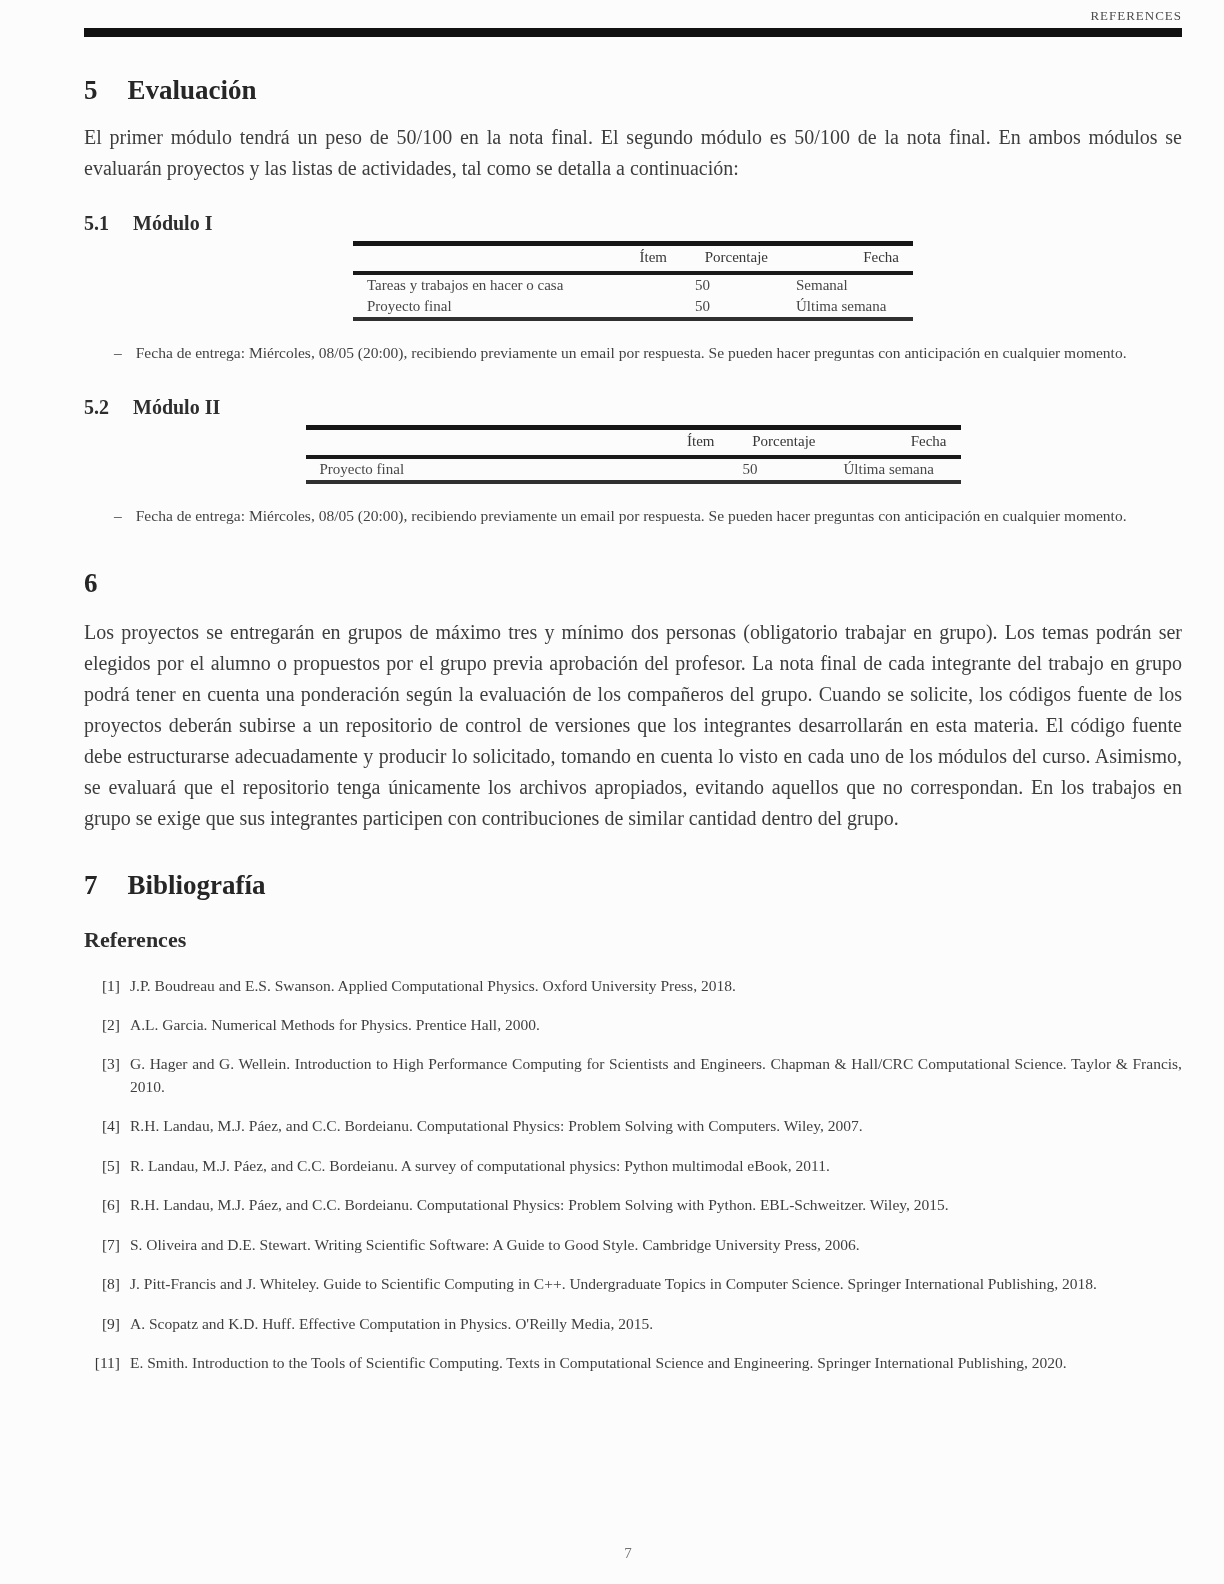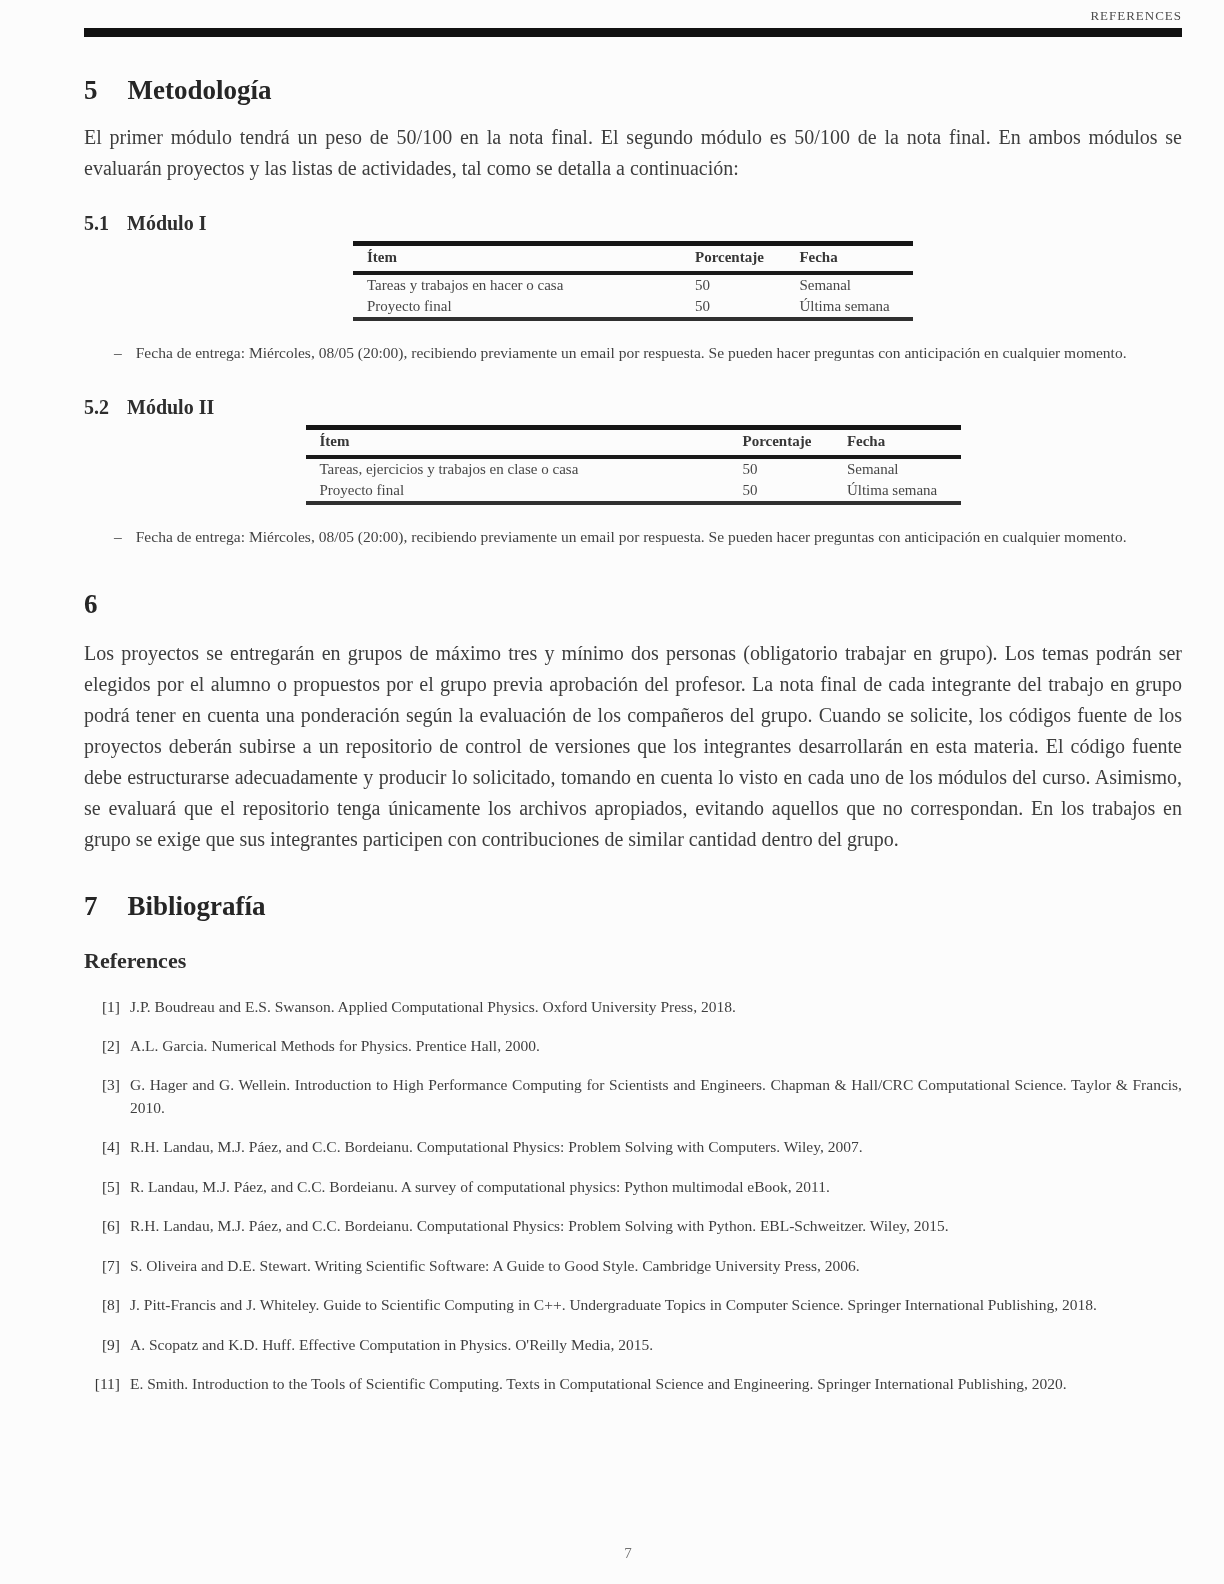--- a/index.html
+++ b/index.html
@@ -25,35 +25,35 @@
   .head-rule{
     height:9px;background:#0d0d0d;margin-top:4px;
   }
   
   .h1{
     display:flex;gap:30px;
     font-size:27px;font-weight:bold;color:#222;
   }
   .h1.first{margin-top:38px;}
   .h2{
-    display:flex;gap:18px;
+    display:flex;gap:24px;
     font-size:20px;font-weight:bold;color:#2a2a2a;
   }
   .para{
     font-size:20px;line-height:1.55;
     text-align:justify;color:#3a3a3a;
   }
   
   .tblwrap{display:flex;justify-content:center;}
   table.booktabs{
     border-collapse:collapse;
     font-size:15px;color:#333;
   }
   table.booktabs th{
-    font-weight:bold;text-align:left;
+    font-weight:normal;text-align:right;
     padding:3px 14px 5px 14px;
   }
   table.booktabs td{padding:2px 14px;color:#444;}
   .rule-top{border-top:5px solid #111;}
   .rule-mid th{border-bottom:4px solid #161616;}
   .tbl-bottom{height:4px;background:#2c2c2c;}
   .col-num{text-align:left;}
   
   .bullet{
     display:flex;gap:14px;
@@ -81,21 +81,21 @@
 <body>
 
 <div class="page scan">
   <div class="content">
 
     <div class="running-head">REFERENCES</div>
     <div class="head-rule"></div>
 
     <div class="h1 first">
       <span>5</span>
-      <span>Metodología</span>
+      <span>Evaluación</span>
     </div>
     <div class="para" style="margin-top:16px;">El primer módulo tendrá un peso de 50/100 en la nota final. El segundo módulo es 50/100 de la nota final. En ambos módulos se evaluarán proyectos y las listas de actividades, tal como se detalla a continuación:</div>
 
     <div class="h2" style="margin-top:28px;">
       <span>5.1</span>
       <span>Módulo I</span>
     </div>
 
     <div class="tblwrap" style="margin-top:6px;">
       <div>
@@ -139,25 +139,20 @@
         <table class="booktabs" style="width:655px;">
           <thead>
             <tr class="rule-top rule-mid">
               <th style="width:395px;">Ítem</th>
               <th class="col-num">Porcentaje</th>
               <th>Fecha</th>
             </tr>
           </thead>
           <tbody>
             <tr>
-              <td>Tareas, ejercicios y trabajos en clase o casa</td>
-              <td class="col-num">50</td>
-              <td>Semanal</td>
-            </tr>
-            <tr>
               <td>Proyecto final</td>
               <td class="col-num">50</td>
               <td>Última semana</td>
             </tr>
           </tbody>
         </table>
         <div class="tbl-bottom"></div>
       </div>
     </div>
 

